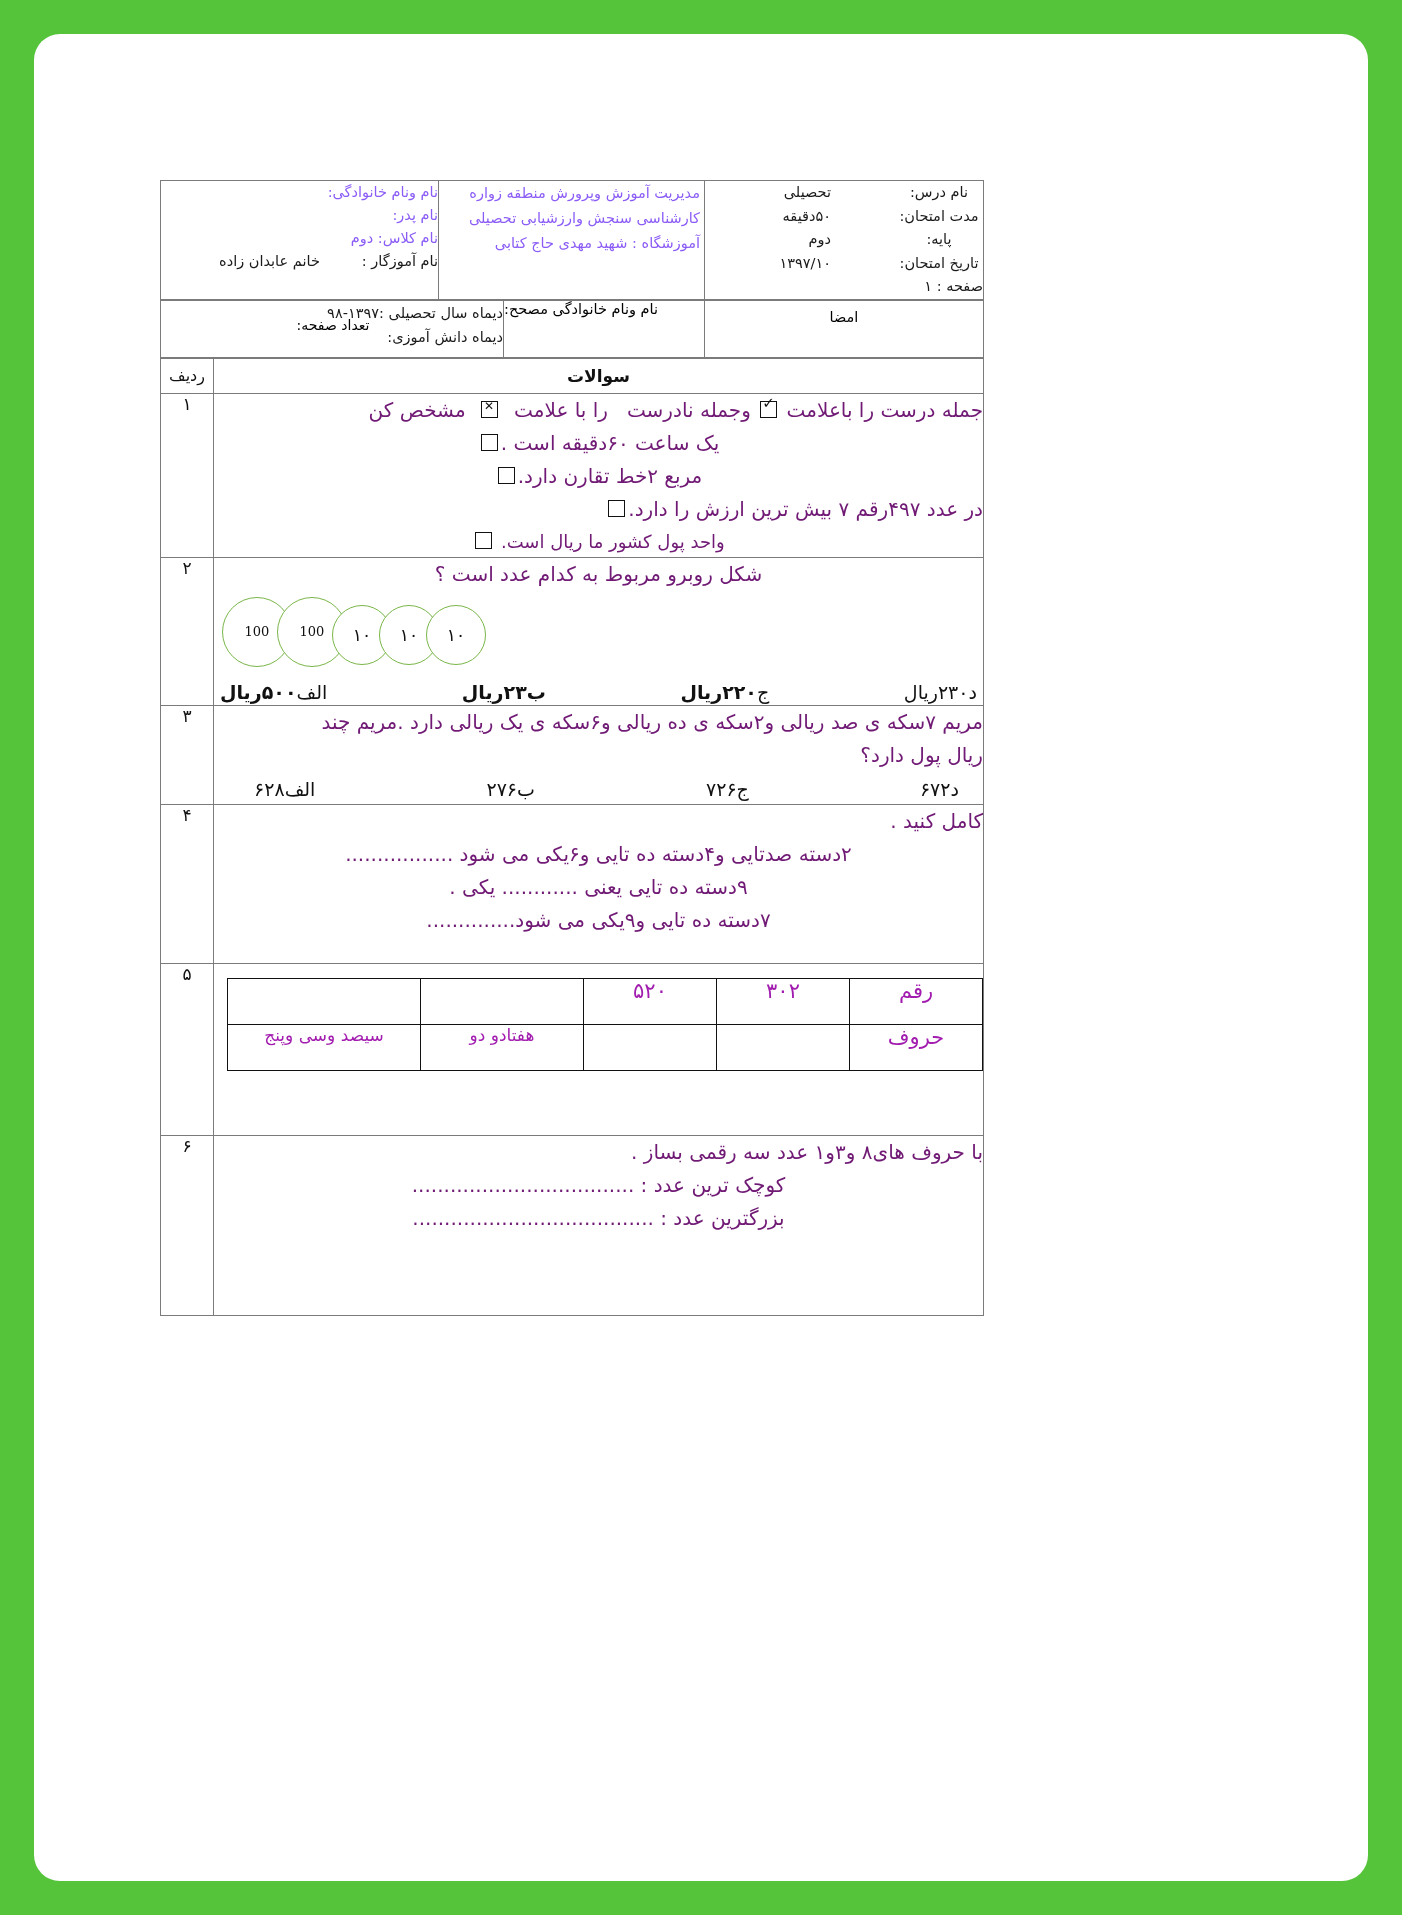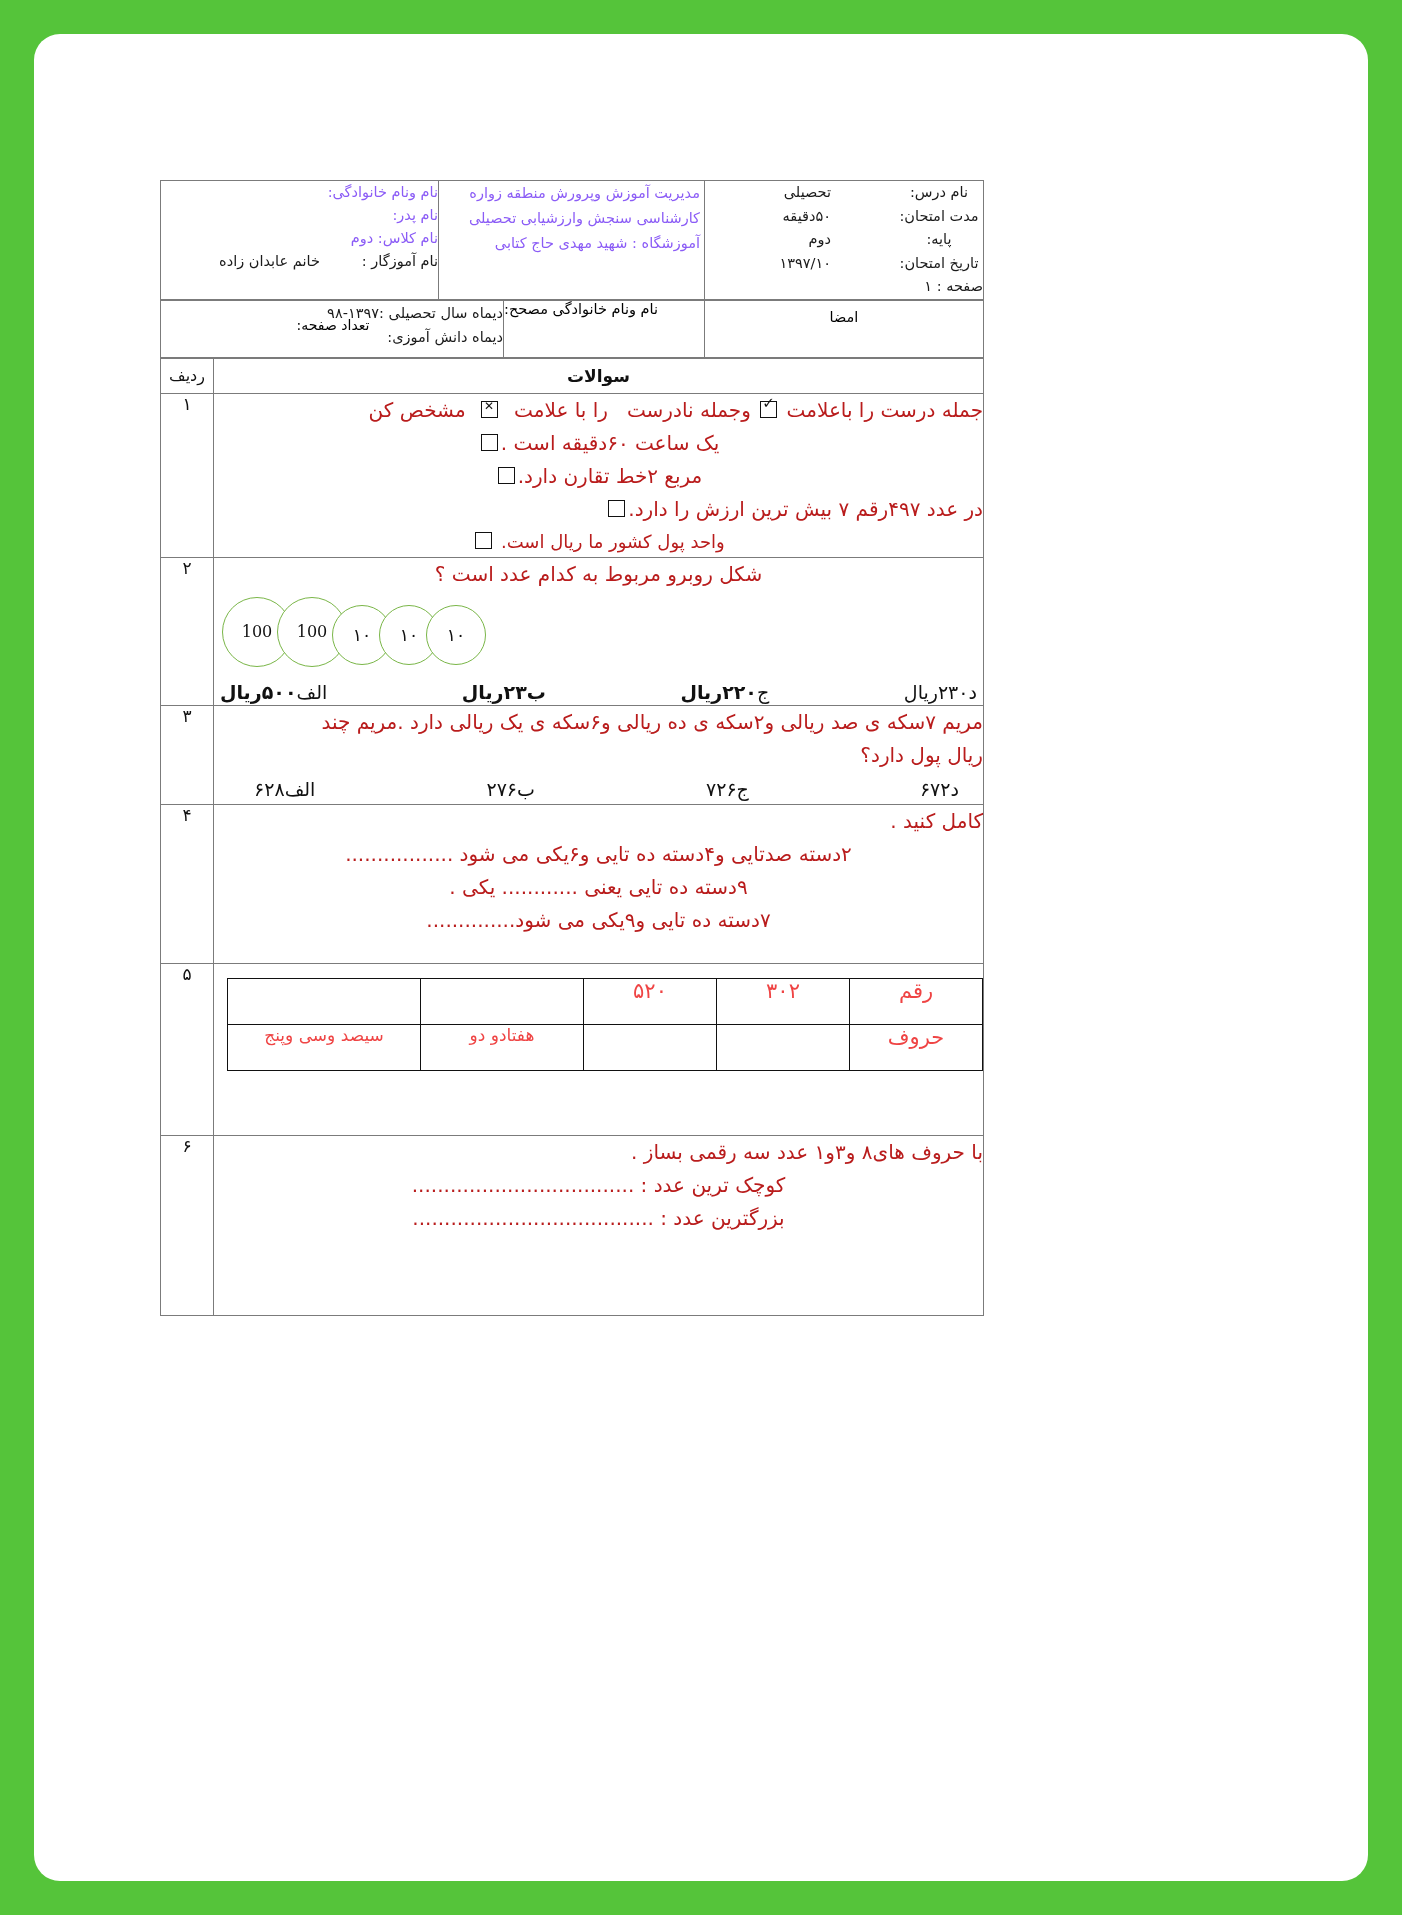--- a/index.html
+++ b/index.html
@@ -131,21 +131,21 @@
   .radif{
     text-align:center;
     font-size:16px;
     padding:7px 0;
     color:#111;
   }
 
   .qline{
     font-size:20px;
     line-height:33px;
-    color:#b91c1c;
+    color:#701a75;
     text-align:right;
   }
   .qline.small{font-size:18px;line-height:31px;}
 
   .box{
     display:inline-block;
     width:15px;height:15px;
     border:1.6px solid #111;
     vertical-align:-1px;
     margin:0 3px;
@@ -193,36 +193,36 @@
   .coin{
     position:absolute;
     border:1.7px solid #7ab648;
     border-radius:50%;
     background:#fff;
     display:flex;
     align-items:center;
     justify-content:center;
     color:#111;
   }
-  .coin.big{width:68px;height:68px;font-size:16px;font-family:"DejaVu Serif","Liberation Serif",serif;}
+  .coin.big{width:68px;height:68px;font-size:13px;font-family:"DejaVu Serif","Liberation Serif",serif;}
   .coin.small{width:58px;height:58px;font-size:17px;}
 
   
   table.t5{
     border-collapse:collapse;
     margin:14px 0 0 0;
     table-layout:fixed;
     width:690px;
   }
   table.t5 td{
     border:1.6px solid #111;
     height:45px;
     text-align:center;
     font-size:21px;
-    color:#ef4444;
+    color:#a21caf;
     padding:0 6px;
   }
   table.t5 td.hdcell{font-size:21px;}
   table.t5 td.word{font-size:17px;}
   .c-lbl{width:120px;}
   .c-a{width:120px;}
   .c-b{width:120px;}
   .c-c{width:150px;}
   .c-d{width:180px;}
 

